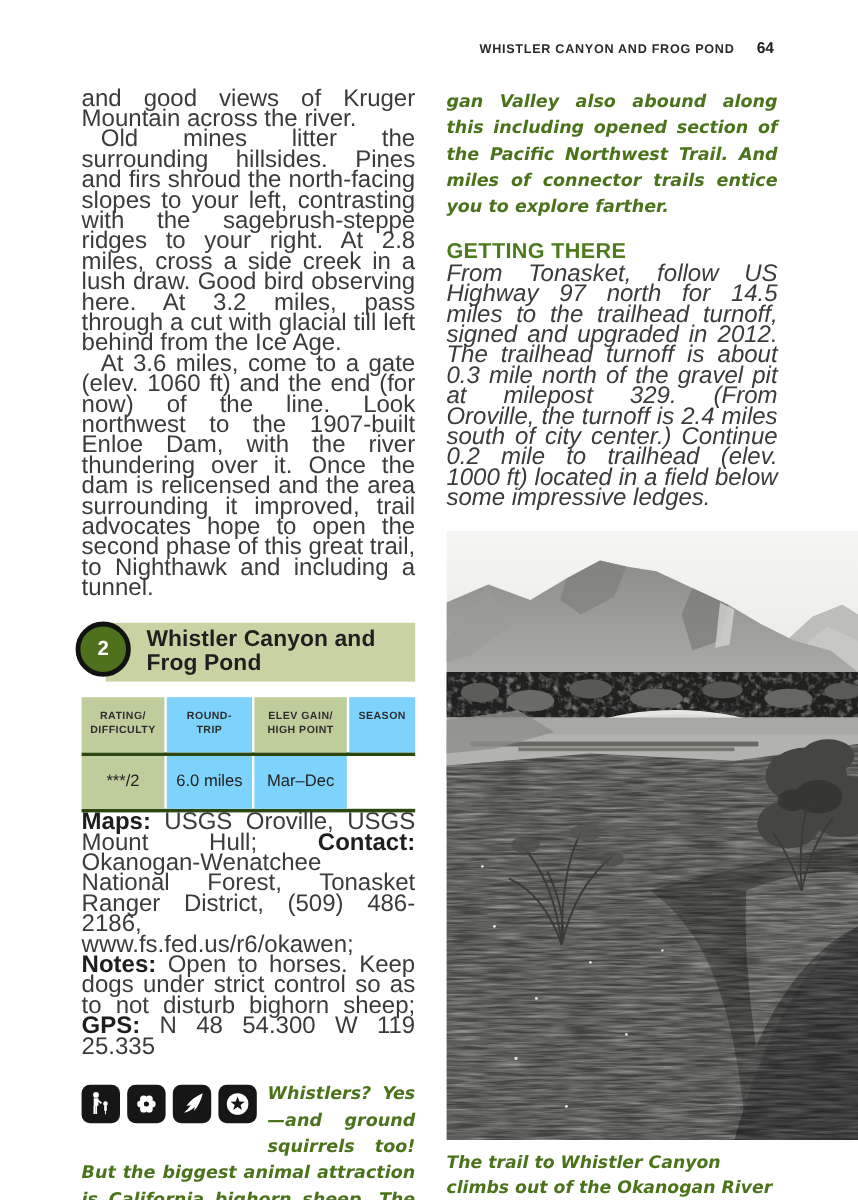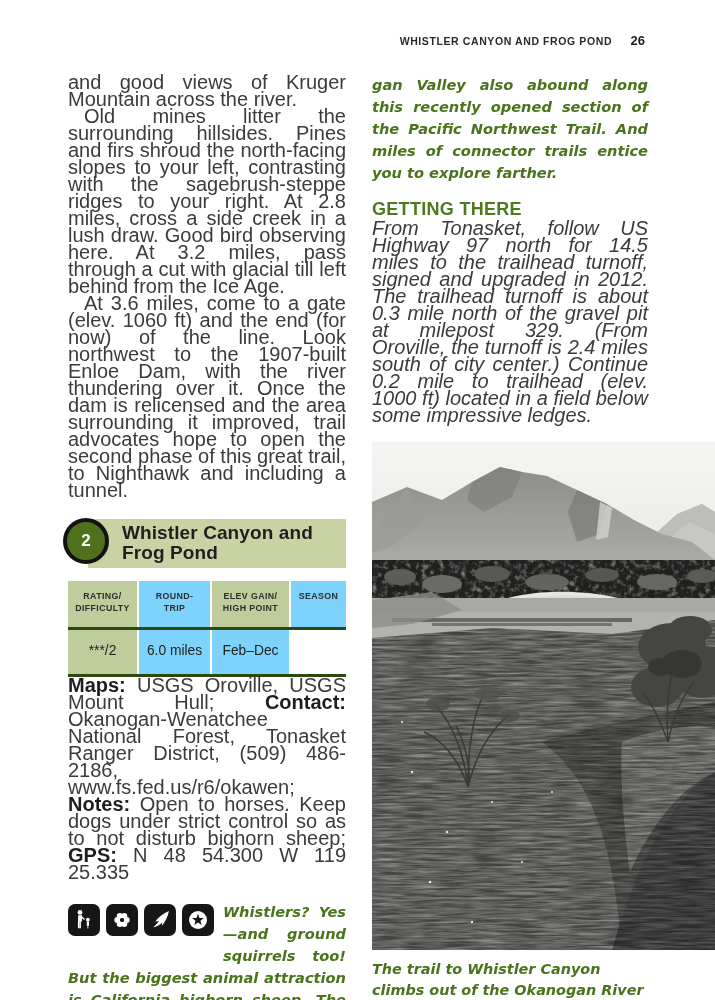--- a/index.html
+++ b/index.html
@@ -58,21 +58,21 @@
   .caption{margin-top:9px;width:285px;font-family:"DejaVu Sans","Liberation Sans",sans-serif;
       font-style:italic;font-weight:bold;font-size:14.4px;line-height:21px;color:#4a731c;}
 </style>
 </head>
 <body>
 
 <div class="page">
 
   <div class="runhead">
     <span class="rh-title">WHISTLER CANYON AND FROG POND</span>
-    <span class="rh-page">26</span>
+    <span class="rh-page">64</span>
   </div>
 
   <div class="col-left">
     <p class="body">and good views of Kruger Mountain across the river.</p>
     <p class="body indent">Old mines litter the surrounding hillsides. Pines and firs shroud the north-facing slopes to your left, contrasting with the sagebrush-steppe ridges to your right. At 2.8 miles, cross a side creek in a lush draw. Good bird observing here. At 3.2 miles, pass through a cut with glacial till left behind from the Ice Age.</p>
     <p class="body indent">At 3.6 miles, come to a gate (elev. 1060 ft) and the end (for now) of the line. Look northwest to the 1907-built Enloe Dam, with the river thundering over it. Once the dam is relicensed and the area surrounding it improved, trail advocates hope to open the second phase of this great trail, to Nighthawk and including a tunnel.</p>
 
     <div class="hike-head">
       <div class="hike-bar">
         <div class="hike-title">Whistler Canyon and
@@ -87,21 +87,21 @@
 DIFFICULTY</div>
         <div class="cell hcell light">ROUND-TRIP</div>
         <div class="cell hcell dark">ELEV GAIN/
 HIGH POINT</div>
         <div class="cell hcell light">SEASON</div>
       </div>
       <div class="rule"></div>
       <div class="stats-grid">
         <div class="cell vcell dark">***/2</div>
         <div class="cell vcell light">6.0 miles</div>
-        <div class="cell vcell light">Feb–Dec</div>
+        <div class="cell vcell light">Mar–Dec</div>
       </div>
       <div class="rule"></div>
     </div>
 
     <p class="body info"><strong>Maps:</strong><span> USGS Oroville, USGS Mount Hull; </span><strong>Contact:</strong><span> Okanogan-Wenatchee National Forest, Tonasket Ranger District, (509) 486-2186, www.fs.fed.us/r6/okawen; </span><strong>Notes:</strong><span> Open to horses. Keep dogs under strict control so as to not disturb bighorn sheep; </span><strong>GPS:</strong><span> N 48 54.300 W 119 25.335</span></p>
 
     <div class="wild">
       <div class="icon-row">
         <span class="tile">
           <svg viewBox="0 0 24 24" fill="#fff">
@@ -133,21 +133,21 @@
             <circle cx="12" cy="12" r="9" fill="#fff"></circle>
             <path fill="#161616" d="M12 5.8 13.53 9.9 17.9 10.08 14.47 12.8 15.64 17.02 12 14.6 8.36 17.02 9.53 12.8 6.1 10.08 10.47 9.9 Z"></path>
           </svg>
         </span>
       </div>
       <p class="green-note">Whistlers? Yes—and ground squirrels too! But the biggest animal attraction is California bighorn sheep. The largest band in the state roams Whistler Canyon, and it’s not unusual to see more than fifty at a time. Wildflowers and views of the Okano-</p>
     </div>
   </div>
 
   <div class="col-right">
-    <p class="green-note note-cont">gan Valley also abound along this recently opened section of the Pacific Northwest Trail. And miles of connector trails entice you to explore farther.</p>
+    <p class="green-note note-cont">gan Valley also abound along this including opened section of the Pacific Northwest Trail. And miles of connector trails entice you to explore farther.</p>
 
     <div class="getting-head">GETTING THERE</div>
     <p class="body getting-body">From Tonasket, follow US Highway 97 north for 14.5 miles to the trailhead turnoff, signed and upgraded in 2012. The trailhead turnoff is about 0.3 mile north of the gravel pit at milepost 329. (From Oroville, the turnoff is 2.4 miles south of city center.) Continue 0.2 mile to trailhead (elev. 1000 ft) located in a field below some impressive ledges.</p>
 
     <svg class="photo" viewBox="0 0 343 508" preserveAspectRatio="none">
       <defs>
         <linearGradient id="skyg" x1="0" y1="0" x2="0" y2="1">
           <stop offset="0" stop-color="#f5f5f3"></stop>
             <stop offset="1" stop-color="#e9e9e7"></stop>
         </linearGradient>

